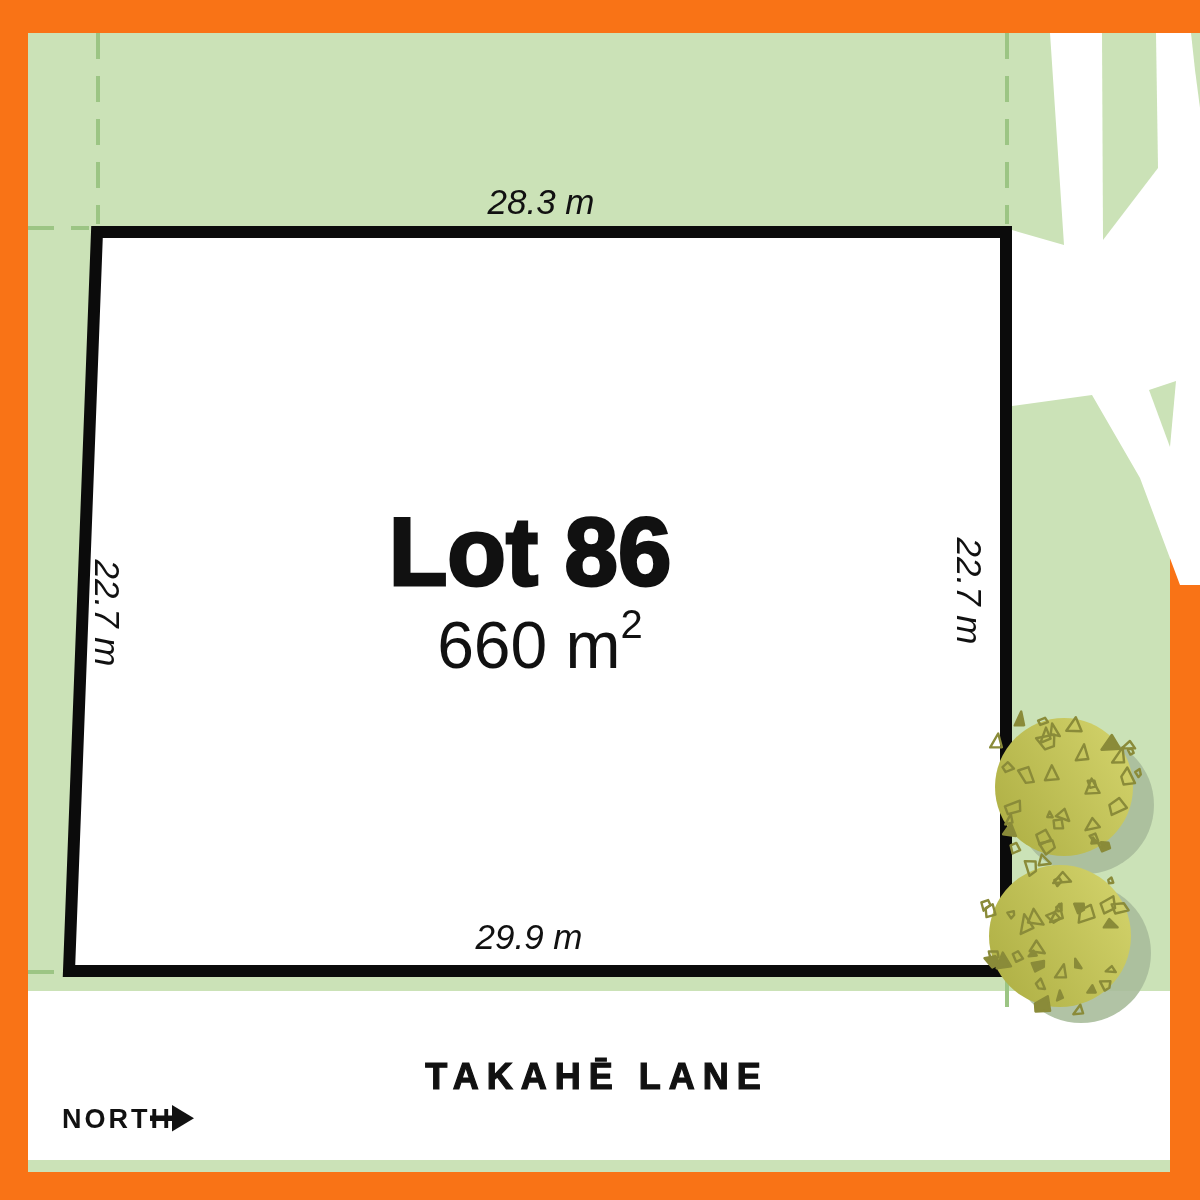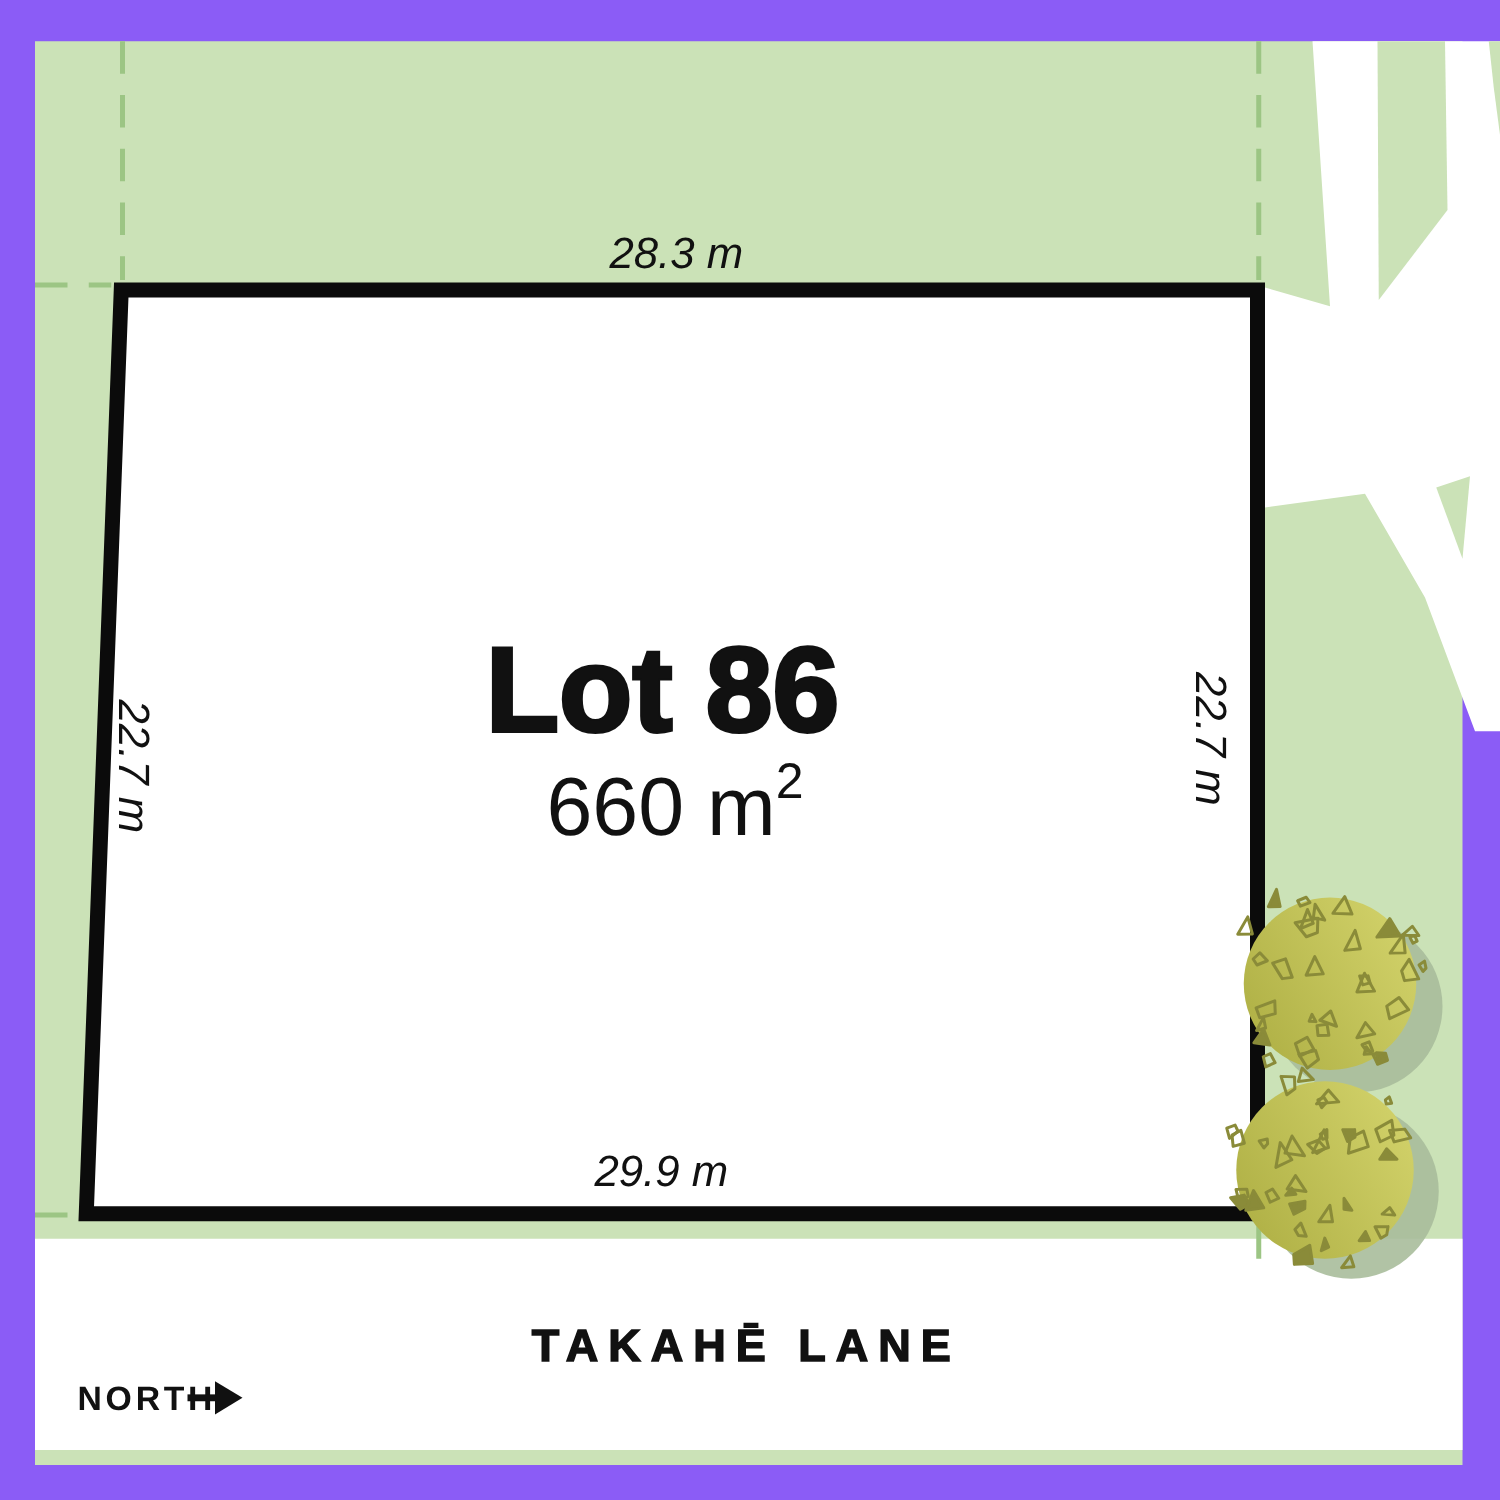--- a/index.html
+++ b/index.html
@@ -1,16 +1,16 @@
 <!DOCTYPE html>
 <html><head>
 <meta charset="utf-8">
 <style>
   html,body{margin:0;padding:0;background:#ffffff;}
-  .stage{position:relative;width:1200px;height:1200px;background:#8b5cf6;overflow:hidden;
+  .stage{position:relative;width:1200px;height:1200px;background:#f97316;overflow:hidden;
          font-family:"Liberation Sans", sans-serif;}
   svg{display:block;}
   text{font-family:"Liberation Sans", sans-serif;}
   .dim-label{font-size:35px;font-style:italic;font-weight:400;}
   .lot-title{font-size:96px;font-weight:bold;}
   .lot-area{font-size:66px;font-weight:400;}
   .street-label{font-size:36px;font-weight:bold;letter-spacing:8px;}
   .north-label{font-size:27px;font-weight:bold;letter-spacing:3px;}
 </style>
 </head>

